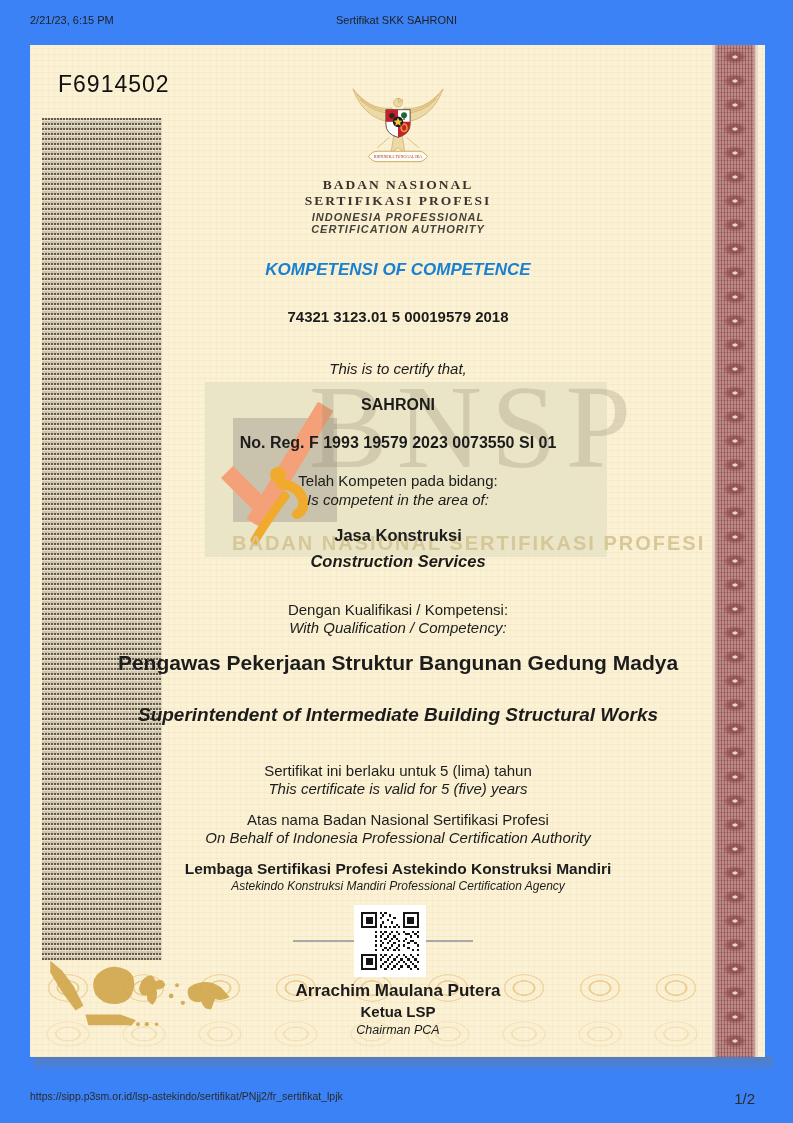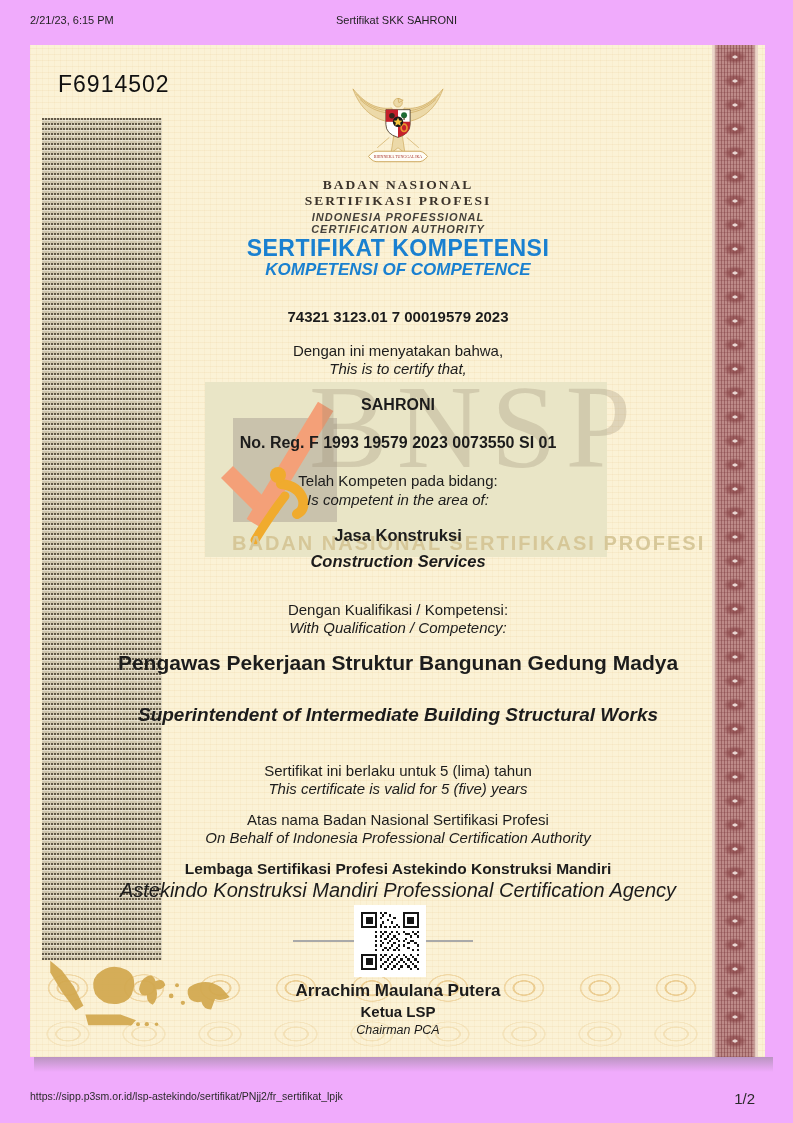--- a/index.html
+++ b/index.html
@@ -1,16 +1,16 @@
 <!DOCTYPE html>
 <html><head>
 <meta charset="utf-8">
 <style>
   html,body{margin:0;padding:0;background:#fff;}
-  .page{position:relative;width:793px;height:1123px;background:#f0abfc;overflow:hidden;
+  .page{position:relative;width:793px;height:1123px;background:#3b82f6;overflow:hidden;
         font-family:"Liberation Sans",sans-serif;color:#1c1c1c;}
   .abs{position:absolute;}
 
   
   .ph-date{position:absolute;left:30px;top:14px;font-size:11px;color:#1f1f1f;}
   .ph-title{position:absolute;left:0;right:0;top:14px;text-align:center;font-size:11px;color:#1f1f1f;}
   .pf-url{position:absolute;left:30px;top:1090px;font-size:10.5px;color:#2a2a2a;}
   .pf-page{position:absolute;right:38px;top:1090px;font-size:15px;color:#2a2a2a;}
 
   
@@ -86,21 +86,21 @@
   .qual-lbl-id{top:556px;font-size:15px;}
   .qual-lbl-en{top:574px;font-size:15px;font-style:italic;}
   .qual-id{top:604px;font-size:21px;line-height:27px;font-weight:bold;}
   .qual-en{top:658px;font-size:19px;line-height:24px;font-weight:bold;font-style:italic;}
 
   .valid-id{top:717px;font-size:15px;}
   .valid-en{top:735px;font-size:15px;font-style:italic;}
   .behalf-id{top:766px;font-size:15px;}
   .behalf-en{top:784px;font-size:15px;font-style:italic;}
   .agency-id{top:815px;font-size:15.5px;font-weight:bold;}
-  .agency-en{top:834px;font-size:20px;font-style:italic;}
+  .agency-en{top:834px;font-size:12px;font-style:italic;}
 
   .sig-line{position:absolute;left:263px;top:895px;width:180px;height:0;
         border-top:2px solid #a9a9a9;z-index:2;}
   .qr-box{position:absolute;left:324px;top:860px;width:72px;height:72px;background:#fff;
         z-index:3;display:flex;align-items:center;justify-content:center;}
 
   .sig-name{top:936px;font-size:17px;font-weight:bold;}
   .sig-role-id{top:958px;font-size:15px;font-weight:bold;}
   .sig-role-en{top:978px;font-size:12.5px;font-style:italic;}
 
@@ -172,26 +172,24 @@
       <path d="M26 86 q5 -7 12 -6 l44 0 q7 -1 12 6 q-5 7 -12 6 l-44 0 q-7 1 -12 -6 z" fill="#fffdf6" stroke="#c9a050" stroke-width="1"></path>
       <text x="60" y="88" text-anchor="middle" font-family="Liberation Serif, serif" font-size="4.6" fill="#a8352f">BHINNEKA TUNGGAL IKA</text>
     </svg>
 
     <div class="content">
       <div class="line iss1">BADAN NASIONAL</div>
       <div class="line iss2">SERTIFIKASI PROFESI</div>
       <div class="line iss3">INDONESIA PROFESSIONAL</div>
       <div class="line iss4">CERTIFICATION AUTHORITY</div>
 
-      <div class="line title-id">SERTIFIKAT KOMPETENSI</div>
       <div class="line title-en">KOMPETENSI OF COMPETENCE</div>
 
-      <div class="line numval">74321 3123.01 7 00019579 2023</div>
-
-      <div class="line stmt-id">Dengan ini menyatakan bahwa,</div>
+      <div class="line numval">74321 3123.01 5 00019579 2018</div>
+
       <div class="line stmt-en">This is to certify that,</div>
 
       <div class="line holder">SAHRONI</div>
       <div class="line regno">No. Reg. F 1993 19579 2023 0073550 SI 01</div>
       <div class="line comp-id">Telah Kompeten pada bidang:</div>
       <div class="line comp-en">Is competent in the area of:</div>
       <div class="line field-id">Jasa Konstruksi</div>
       <div class="line field-en">Construction Services</div>
 
       <div class="line qual-lbl-id">Dengan Kualifikasi / Kompetensi:</div>

